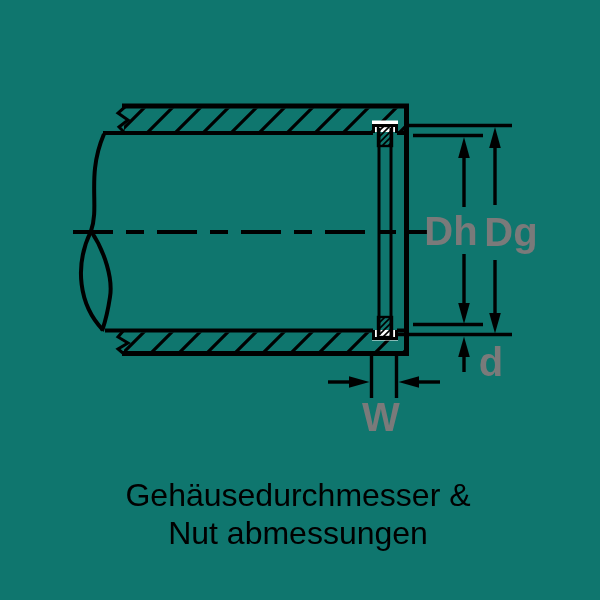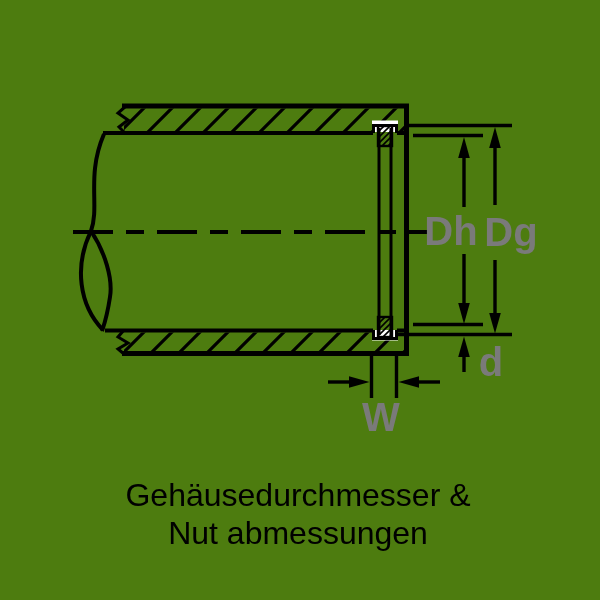--- a/index.html
+++ b/index.html
@@ -8,21 +8,21 @@
     background: #ffffff;
     width: 600px;
     height: 600px;
     overflow: hidden;
     font-family: "Liberation Sans", sans-serif;
   }
   .stage {
     position: relative;
     width: 600px;
     height: 600px;
-    background: #4d7c0f;
+    background: #0f766e;
   }
   svg { display: block; }
   .outline   { stroke:#000; fill:none; }
   .thick     { stroke-width:5; }
   .med       { stroke-width:4; }
   .thin      { stroke-width:3; }
   .dim       { stroke:#000; stroke-width:3.4; fill:none; }
   .arrow     { fill:#000; stroke:none; }
   .dim-label {
     fill:#7a7a7a;

